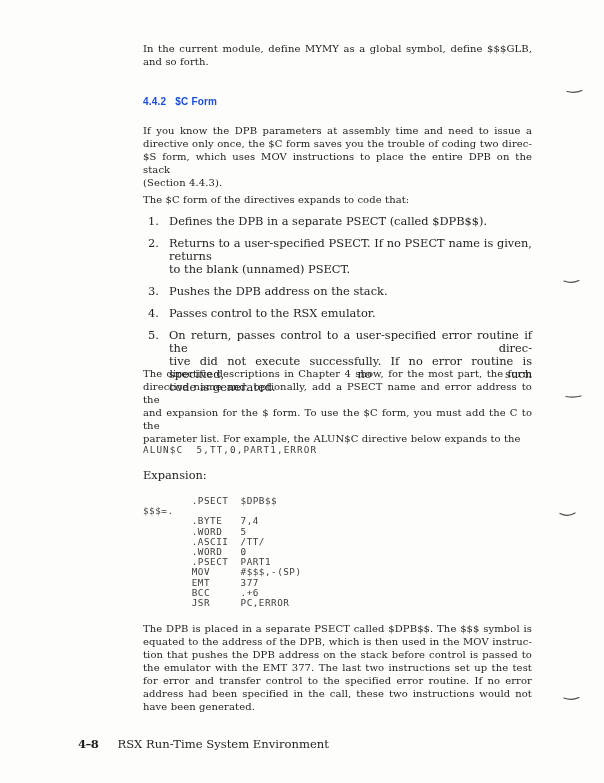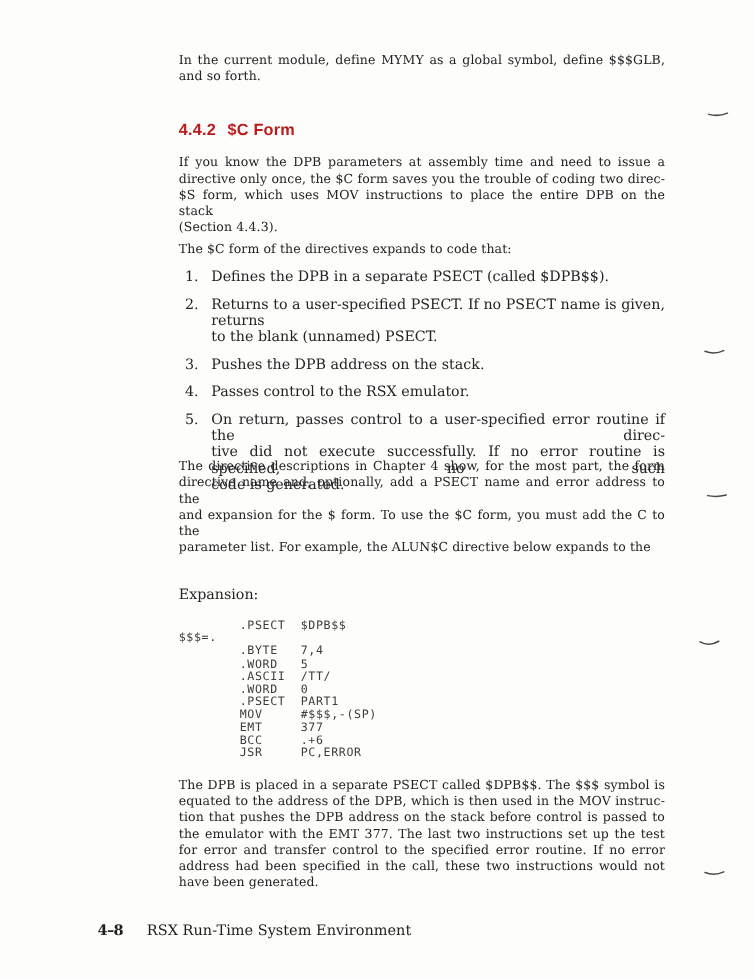--- a/index.html
+++ b/index.html
@@ -21,21 +21,21 @@
     line-height: 13px;
     letter-spacing: 0.1px;
   }
   .line { text-align: justify; text-align-last: justify; white-space: normal; }
   .block .line:last-child { text-align-last: left; }
 
   .p1 { top: 42px; }
   .heading {
     position: absolute; left: 143px; top: 96px; margin: 0;
     font-family: "Liberation Sans", sans-serif;
-    font-weight: bold; font-size: 13px; color: #b91c1c;
+    font-weight: bold; font-size: 10px; color: #1d4ed8;
     letter-spacing: 0.2px;
   }
   .heading .sec-num { margin-right: 9px; }
   .p2 { top: 124px; }
   .p3 { top: 193px; }
 
   .list { position: absolute; left: 143px; top: 215px; width: 389px; }
   .li { display: flex; margin-bottom: 9px; font-size: 11.4px; line-height: 13px; }
   .li .num { width: 21px; padding-left: 5px; flex: 0 0 auto; }
   .li .li-lines { flex: 1 1 auto; }
@@ -128,20 +128,21 @@
     </div>
   </div>
 
   <div class="block p4">
       <div class="line">The directive descriptions in Chapter 4 show, for the most part, the form</div>
       <div class="line">directive name and, optionally, add a PSECT name and error address to the</div>
       <div class="line">and expansion for the $ form. To use the $C form, you must add the C to the</div>
       <div class="line">parameter list. For example, the ALUN$C directive below expands to the</div>
     </div>
 
+  <div class="codeline">ALUN$C  5,TT,0,PART1,ERROR</div>
 
   <div class="expansion">Expansion:</div>
 
   <div class="codeblock"><div class="cline">        .PSECT  $DPB$$</div><div class="cline">$$$=.</div><div class="cline">        .BYTE   7,4</div><div class="cline">        .WORD   5</div><div class="cline">        .ASCII  /TT/</div><div class="cline">        .WORD   0</div><div class="cline">        .PSECT  PART1</div><div class="cline">        MOV     #$$$,-(SP)</div><div class="cline">        EMT     377</div><div class="cline">        BCC     .+6</div><div class="cline">        JSR     PC,ERROR</div></div>
 
   <div class="block p5">
       <div class="line">The DPB is placed in a separate PSECT called $DPB$$. The $$$ symbol is</div>
       <div class="line">equated to the address of the DPB, which is then used in the MOV instruc-</div>
       <div class="line">tion that pushes the DPB address on the stack before control is passed to</div>
       <div class="line">the emulator with the EMT 377. The last two instructions set up the test</div>

